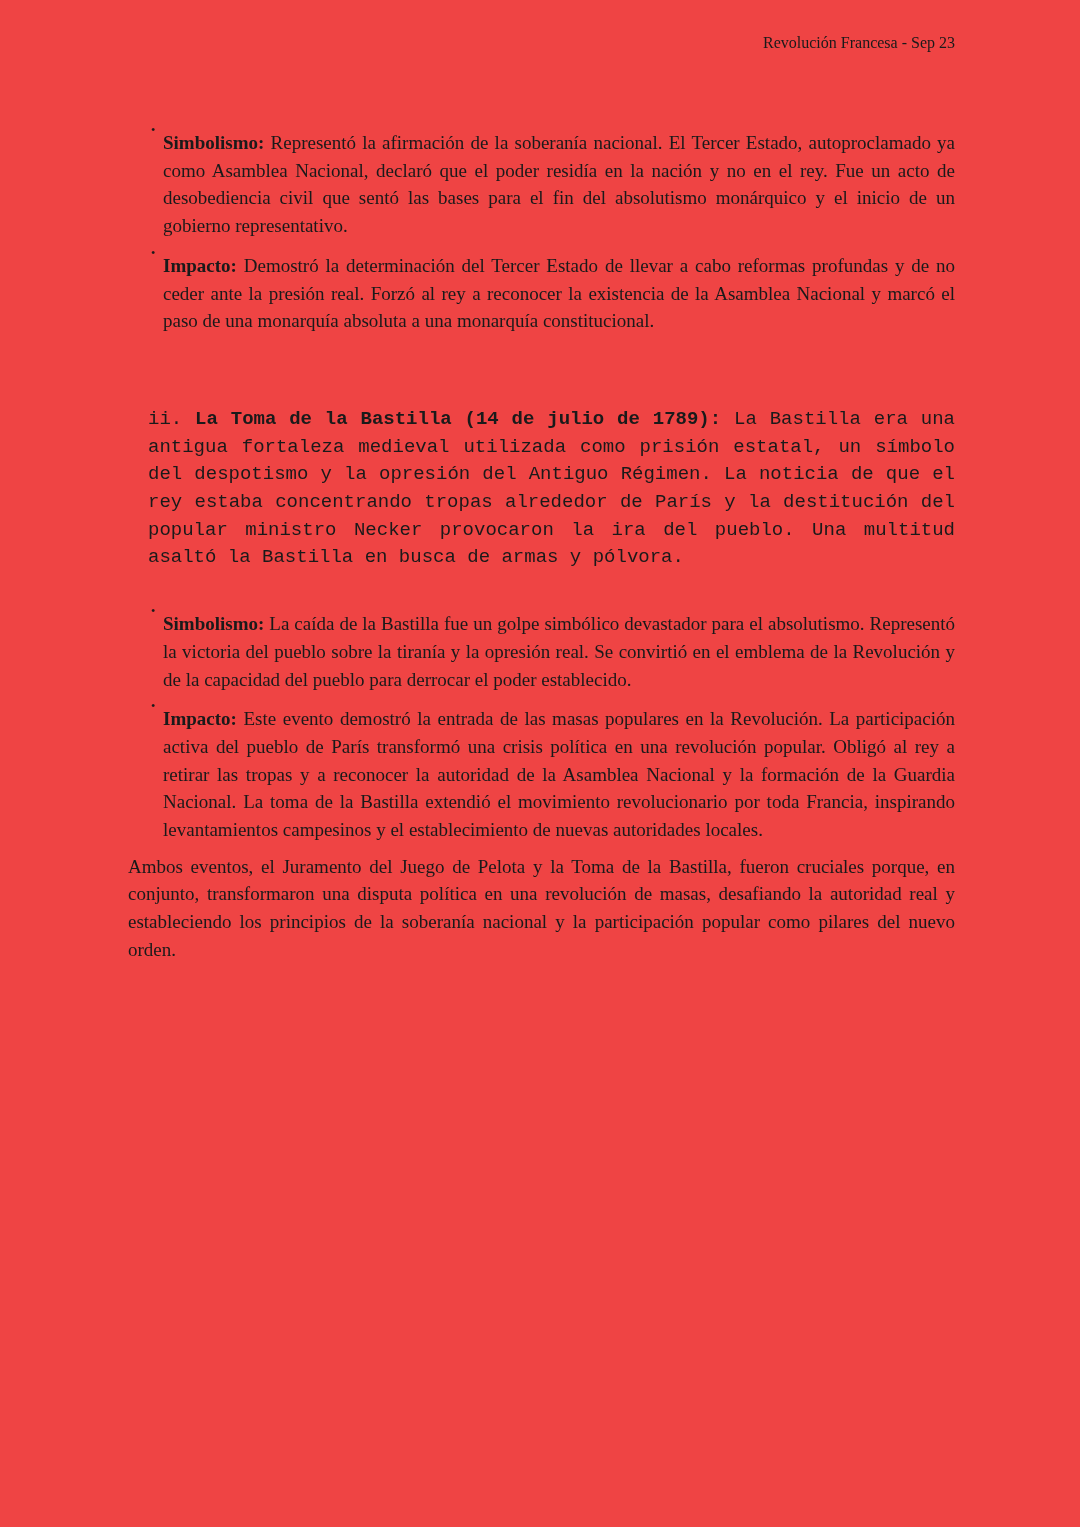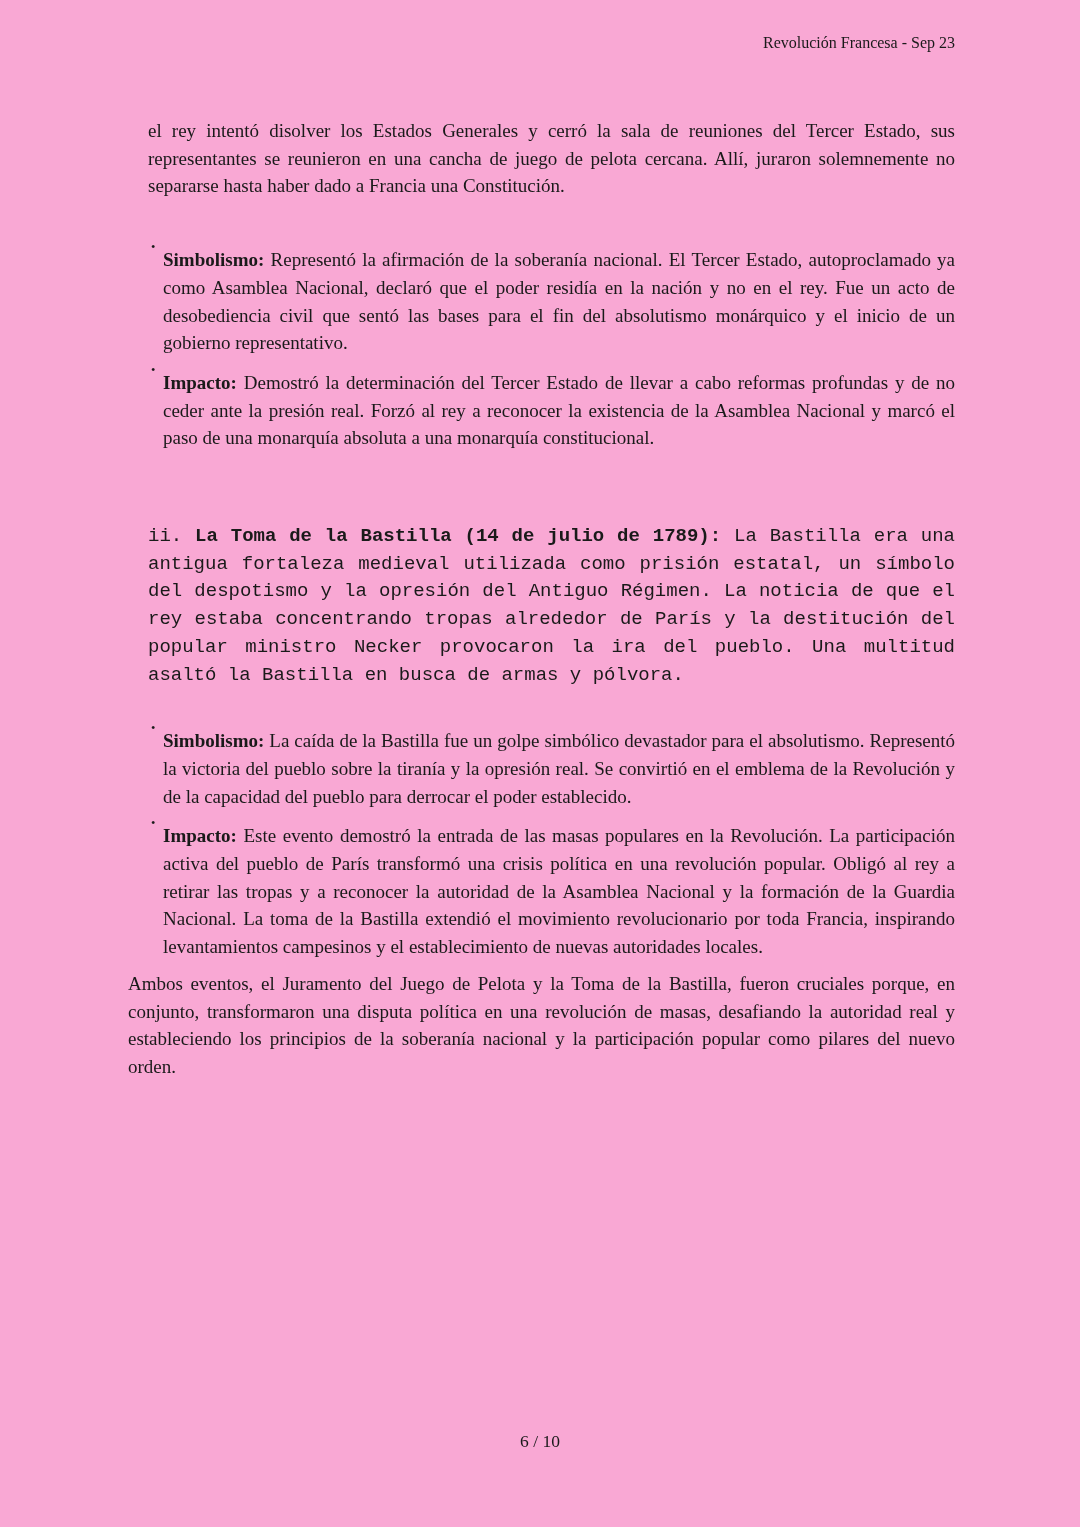--- a/index.html
+++ b/index.html
@@ -15,21 +15,21 @@
     font-family: "Liberation Serif", "DejaVu Serif", serif;
     font-size: 19px;
     line-height: 27.7px;
     color: #1a1a1a;
     overflow: hidden;
   }
 
   .page {
     position: absolute;
     inset: 0;
-    background: #f9a8d4;
+    background: #ef4444;
   }
 
   .page-header {
     position: absolute;
     top: 33px;
     right: 125px;
     font-size: 16px;
     line-height: 20px;
     color: #1a1a1a;
     text-align: right;
@@ -110,21 +110,20 @@
 </style>
 </head>
 <body>
 
 <div class="page">
 
   <div class="page-header">Revolución Francesa - Sep 23</div>
 
   <div class="content">
 
-    <p class="para indent intro-para">el rey intentó disolver los Estados Generales y cerró la sala de reuniones del Tercer Estado, sus representantes se reunieron en una cancha de juego de pelota cercana. Allí, juraron solemnemente no separarse hasta haber dado a Francia una Constitución.</p>
 
     <div class="bullet-list list-one">
 
       <div class="bullet-item">
         <span class="bullet-marker">•</span>
         <p class="bullet-text"><strong>Simbolismo:</strong> <span>Representó la afirmación de la soberanía nacional. El Tercer Estado, autoprocla­mado ya como Asamblea Nacional, declaró que el poder residía en la nación y no en el rey. Fue un acto de desobediencia civil que sentó las bases para el fin del absolutismo monárquico y el inicio de un gobierno representativo.</span></p>
       </div>
 
       <div class="bullet-item">
         <span class="bullet-marker">•</span>
@@ -146,15 +145,14 @@
         <span class="bullet-marker">•</span>
         <p class="bullet-text"><strong>Impacto:</strong> <span>Este evento demostró la entrada de las masas populares en la Revolución. La partic­ipación activa del pueblo de París transformó una crisis política en una revolución popular. Obligó al rey a retirar las tropas y a reconocer la autoridad de la Asamblea Nacional y la forma­ción de la Guardia Nacional. La toma de la Bastilla extendió el movimiento revolucionario por toda Francia, inspirando levantamientos campesinos y el establecimiento de nuevas autoridades locales.</span></p>
       </div>
 
     </div>
 
     <p class="para">Ambos eventos, el Juramento del Juego de Pelota y la Toma de la Bastilla, fueron cruciales porque, en conjunto, transformaron una disputa política en una revolución de masas, desafiando la autoridad real y estableciendo los principios de la soberanía nacional y la participación popular como pilares del nuevo orden.</p>
 
   </div>
 
-  <div class="page-footer">6 / 10</div>
 
 </div>
 
 </body></html>

